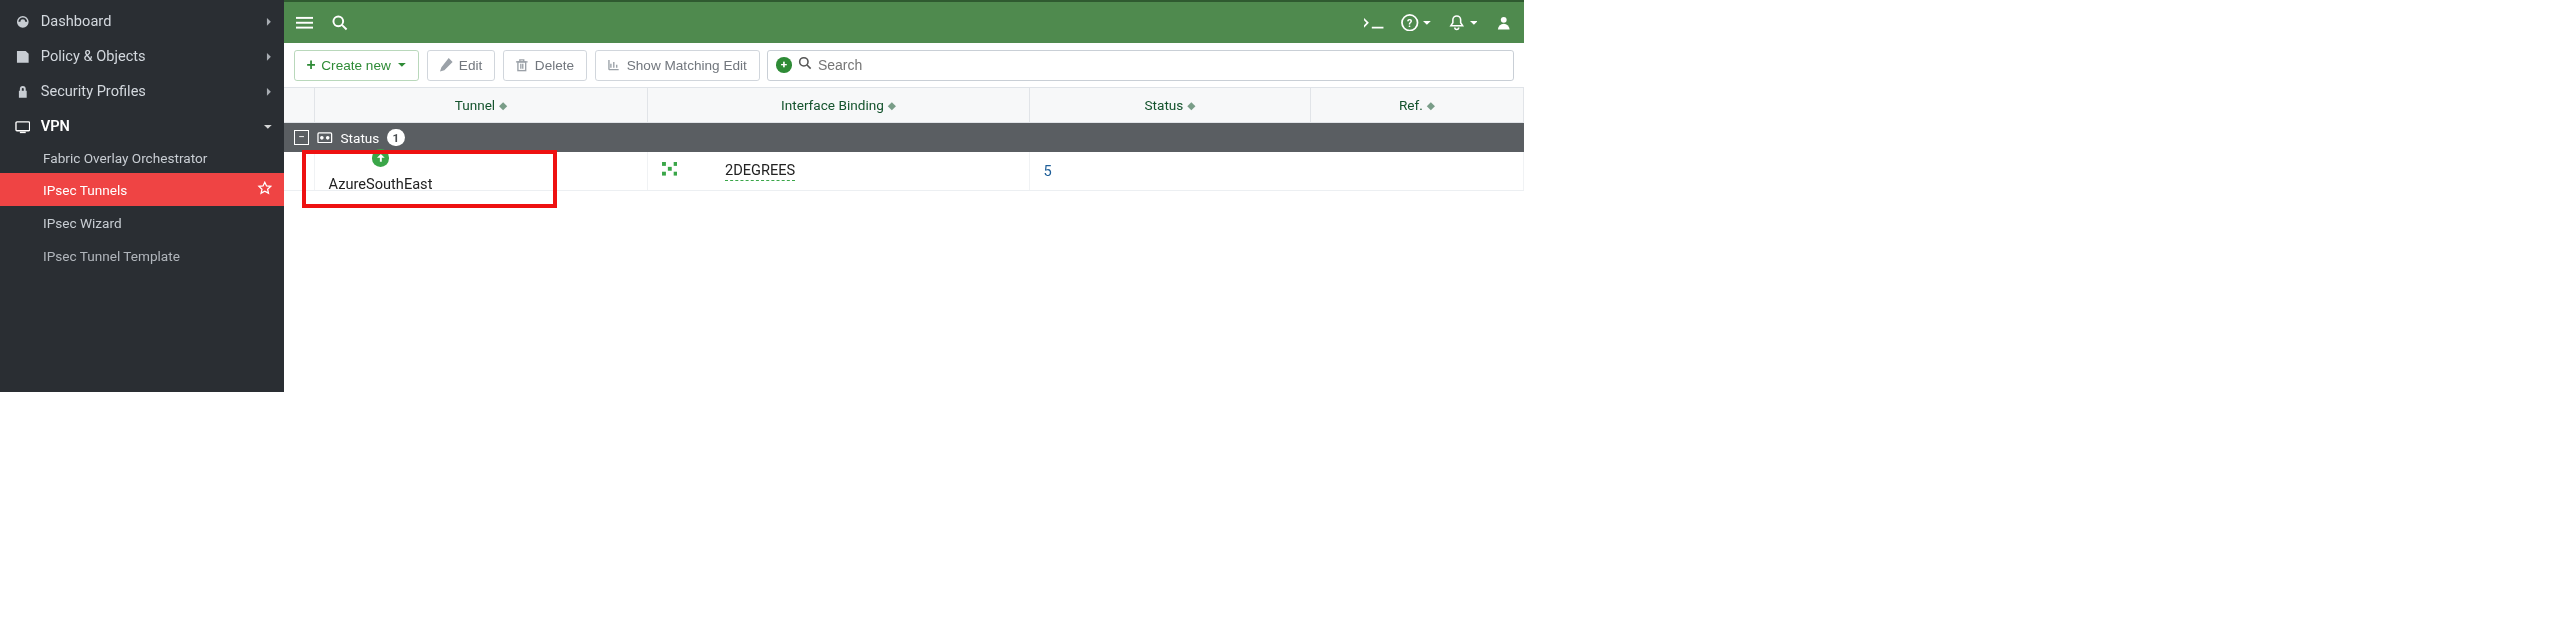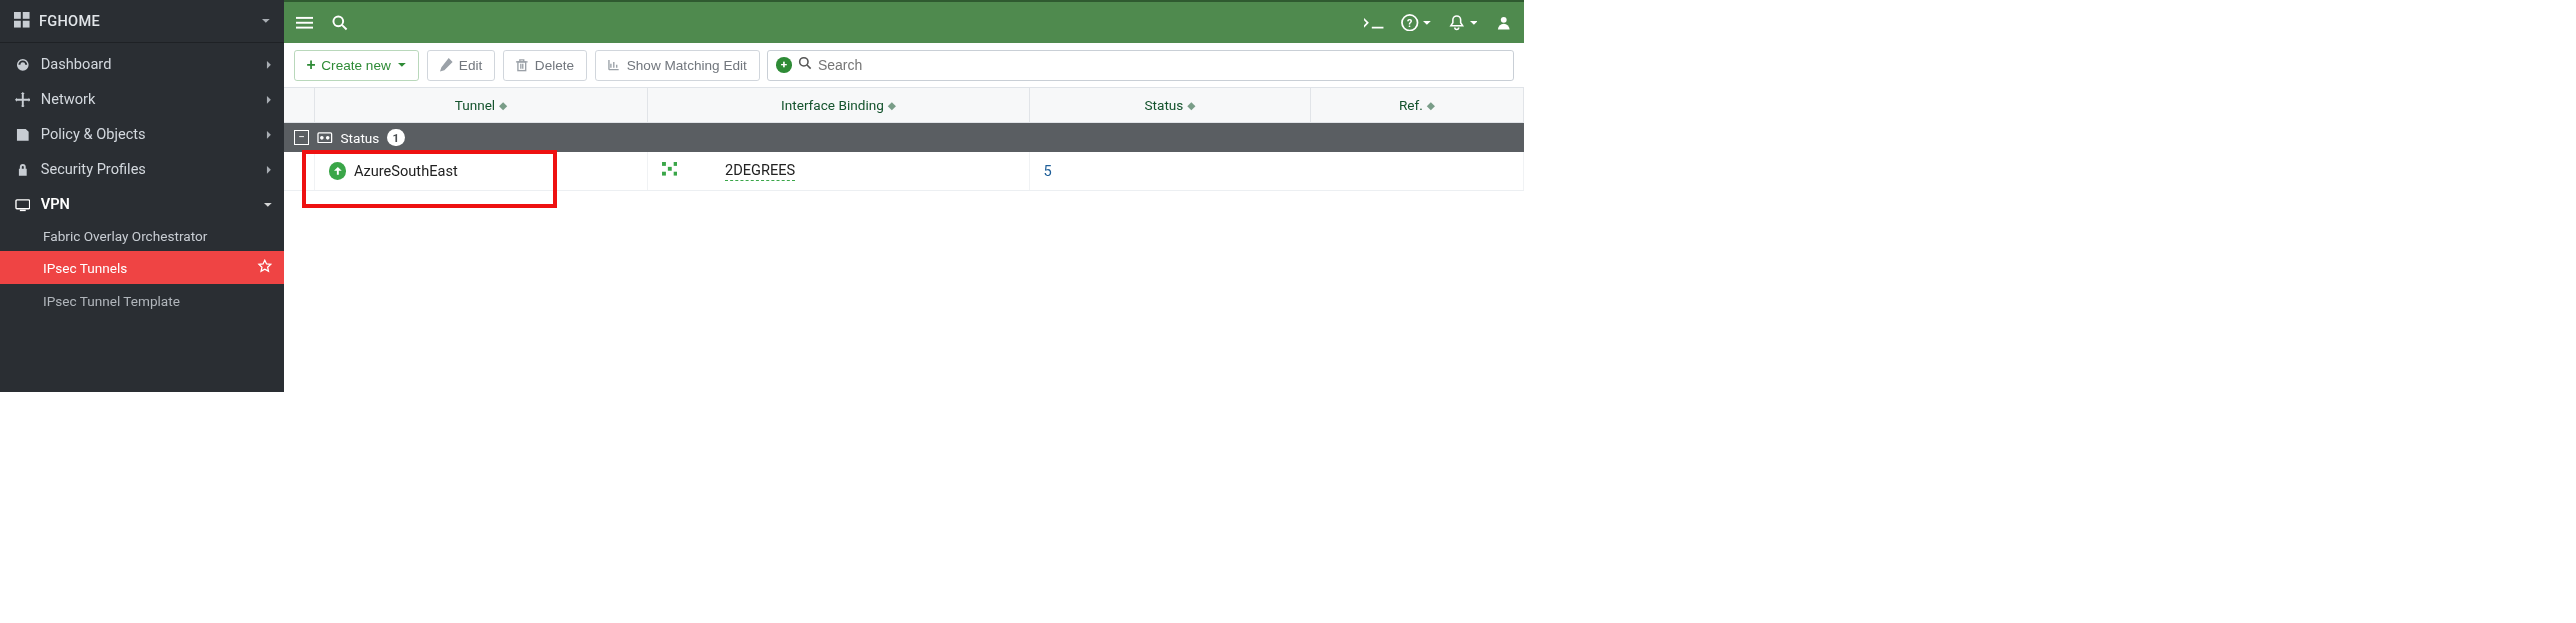--- a/index.html
+++ b/index.html
@@ -163,80 +163,51 @@
   border-right:1px solid #f0f2f4;
 }
 .td.first { width:31px; flex:none; padding:0; }
 .td a, .td .link { color:#1f5f99; cursor:pointer; }
 .status-up { color:#1f6b9e; display:flex; align-items:center; gap:7.8px; }
 .up-icon {
   width:17.5px; height:17.5px; border-radius:50%; background:#3aa648; display:inline-flex;
   align-items:center; justify-content:center;
 }
 .up-icon svg { display:block; }
-.tunnel-cell { display:flex; align-items:center; gap:7.8px; }
+.tunnel-cell { display:flex; align-items:center; gap:7.8px;flex-direction:column; }
 .iface-cell { display:flex; align-items:center; gap:7.8px; }
 .iface-icon { color:#3aa648; }
 .iface-text { border-bottom: 1px dashed #3aa648; padding-bottom:1px;margin-left:40px; }
 
 .highlight-box {
   position:absolute; border:4.9px solid #e11; pointer-events:none;
 }
 .content-area { position: relative; }
 
 </style>
 </head>
 <body>
 
 <div class="app">
 
   <aside class="sidebar">
-    <div class="sidebar-header">
-      <div class="brand">
-        <span class="brand-icon">
-          <svg width="17.5" height="17.5" viewBox="0 0 18 18" fill="#c8cdd3">
-              <rect x="0" y="0" width="7" height="7"></rect>
-              <rect x="9" y="0" width="7" height="7"></rect>
-              <rect x="0" y="9" width="7" height="7"></rect>
-              <rect x="9" y="9" width="7" height="7"></rect>
-            </svg>
-        </span>
-        <span>FGHOME</span>
-      </div>
-      <span class="chev">
-        <svg width="9.7" height="9.7" viewBox="0 0 10 10" fill="#c8cdd3">
-            <path d="M1 3l4 4 4-4z"></path>
-          </svg>
-      </span>
-    </div>
 
     <nav class="nav">
       <div class="nav-item">
         <span class="icon">
           <svg width="15.6" height="15.6" viewBox="0 0 16 16" fill="#c8cdd3">
               <path d="M8 2a6 6 0 00-6 6 6 6 0 0012 0 6 6 0 00-6-6zm0 1.5A4.5 4.5 0 0112.5 8h-2a2.5 2.5 0 10-5 0h-2A4.5 4.5 0 018 3.5z"></path>
             </svg>
         </span>
         <span class="label">Dashboard</span>
         <span class="chev"><svg width="7.8" height="9.7" viewBox="0 0 8 10" fill="#c8cdd3">
               <path d="M2 1l4 4-4 4z"></path>
             </svg></span>
       </div>
 
-      <div class="nav-item">
-        <span class="icon">
-          <svg width="15.6" height="15.6" viewBox="0 0 16 16" fill="#c8cdd3">
-              <path d="M8 0l2 2H9v5h5V6l2 2-2 2V9H9v5h1l-2 2-2-2h1V9H2v1L0 8l2-2v1h5V2H6z"></path>
-            </svg>
-        </span>
-        <span class="label">Network</span>
-        <span class="chev"><svg width="7.8" height="9.7" viewBox="0 0 8 10" fill="#c8cdd3">
-              <path d="M2 1l4 4-4 4z"></path>
-            </svg></span>
-      </div>
 
       <div class="nav-item">
         <span class="icon">
           <svg width="15.6" height="15.6" viewBox="0 0 16 16" fill="#c8cdd3">
               <path d="M2 2h9l3 3v9H2zM4 6h8v1H4zm0 3h8v1H4zm0 3h6v1H4z"></path>
             </svg>
         </span>
         <span class="label">Policy &amp; Objects</span>
         <span class="chev"><svg width="7.8" height="9.7" viewBox="0 0 8 10" fill="#c8cdd3">
               <path d="M2 1l4 4-4 4z"></path>
@@ -272,20 +243,23 @@
         <div class="nav-item" style="height:auto;padding-top:5.8px;padding-bottom:5.8px;line-height:1.3">
           <span class="label">Fabric Overlay Orchestrator</span>
         </div>
         <div class="nav-item active">
           <span class="label">IPsec Tunnels</span>
           <span class="trailing">
             <svg width="15.6" height="15.6" viewBox="0 0 16 16" fill="none" stroke="#fff" stroke-width="1.3">
                 <path d="M8 1.5l1.8 3.9 4.2.4-3.1 2.9.9 4.1L8 10.7 4.2 12.8l.9-4.1L2 5.8l4.2-.4z"></path>
               </svg>
           </span>
+        </div>
+        <div class="nav-item">
+          <span class="label">IPsec Wizard</span>
         </div>
         <div class="nav-item" style="opacity:.85">
           <span class="label">IPsec Tunnel Template</span>
         </div>
       </div>
     </nav>
   </aside>
 
   <div class="main">
 

